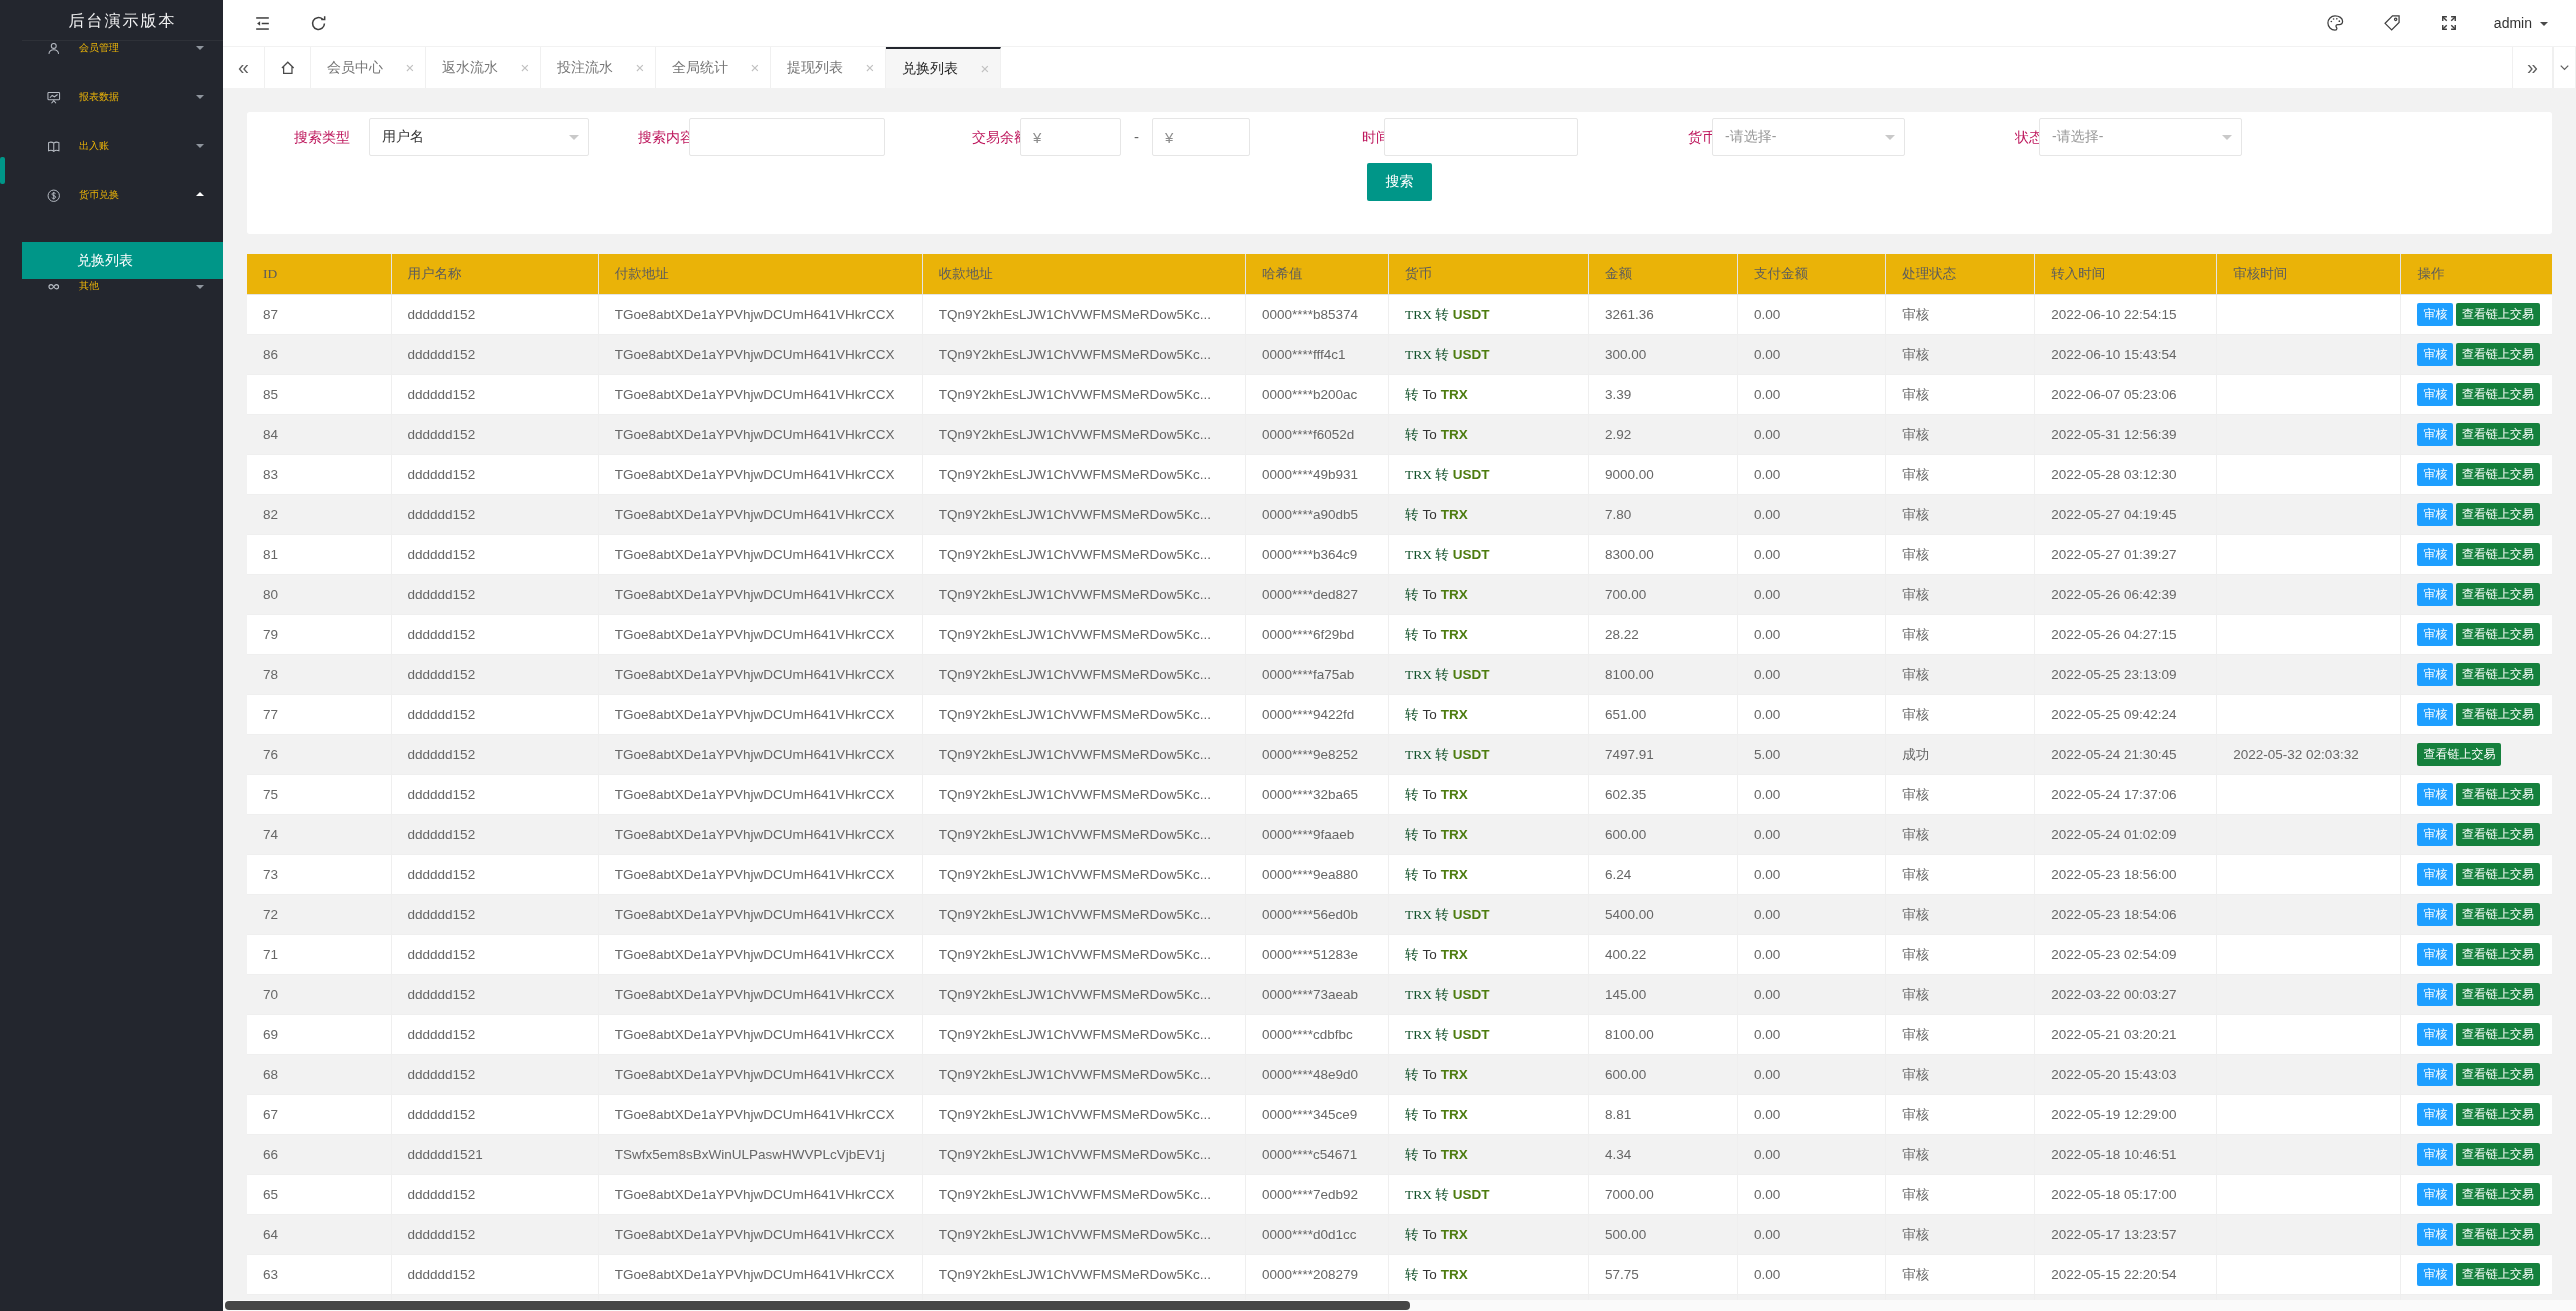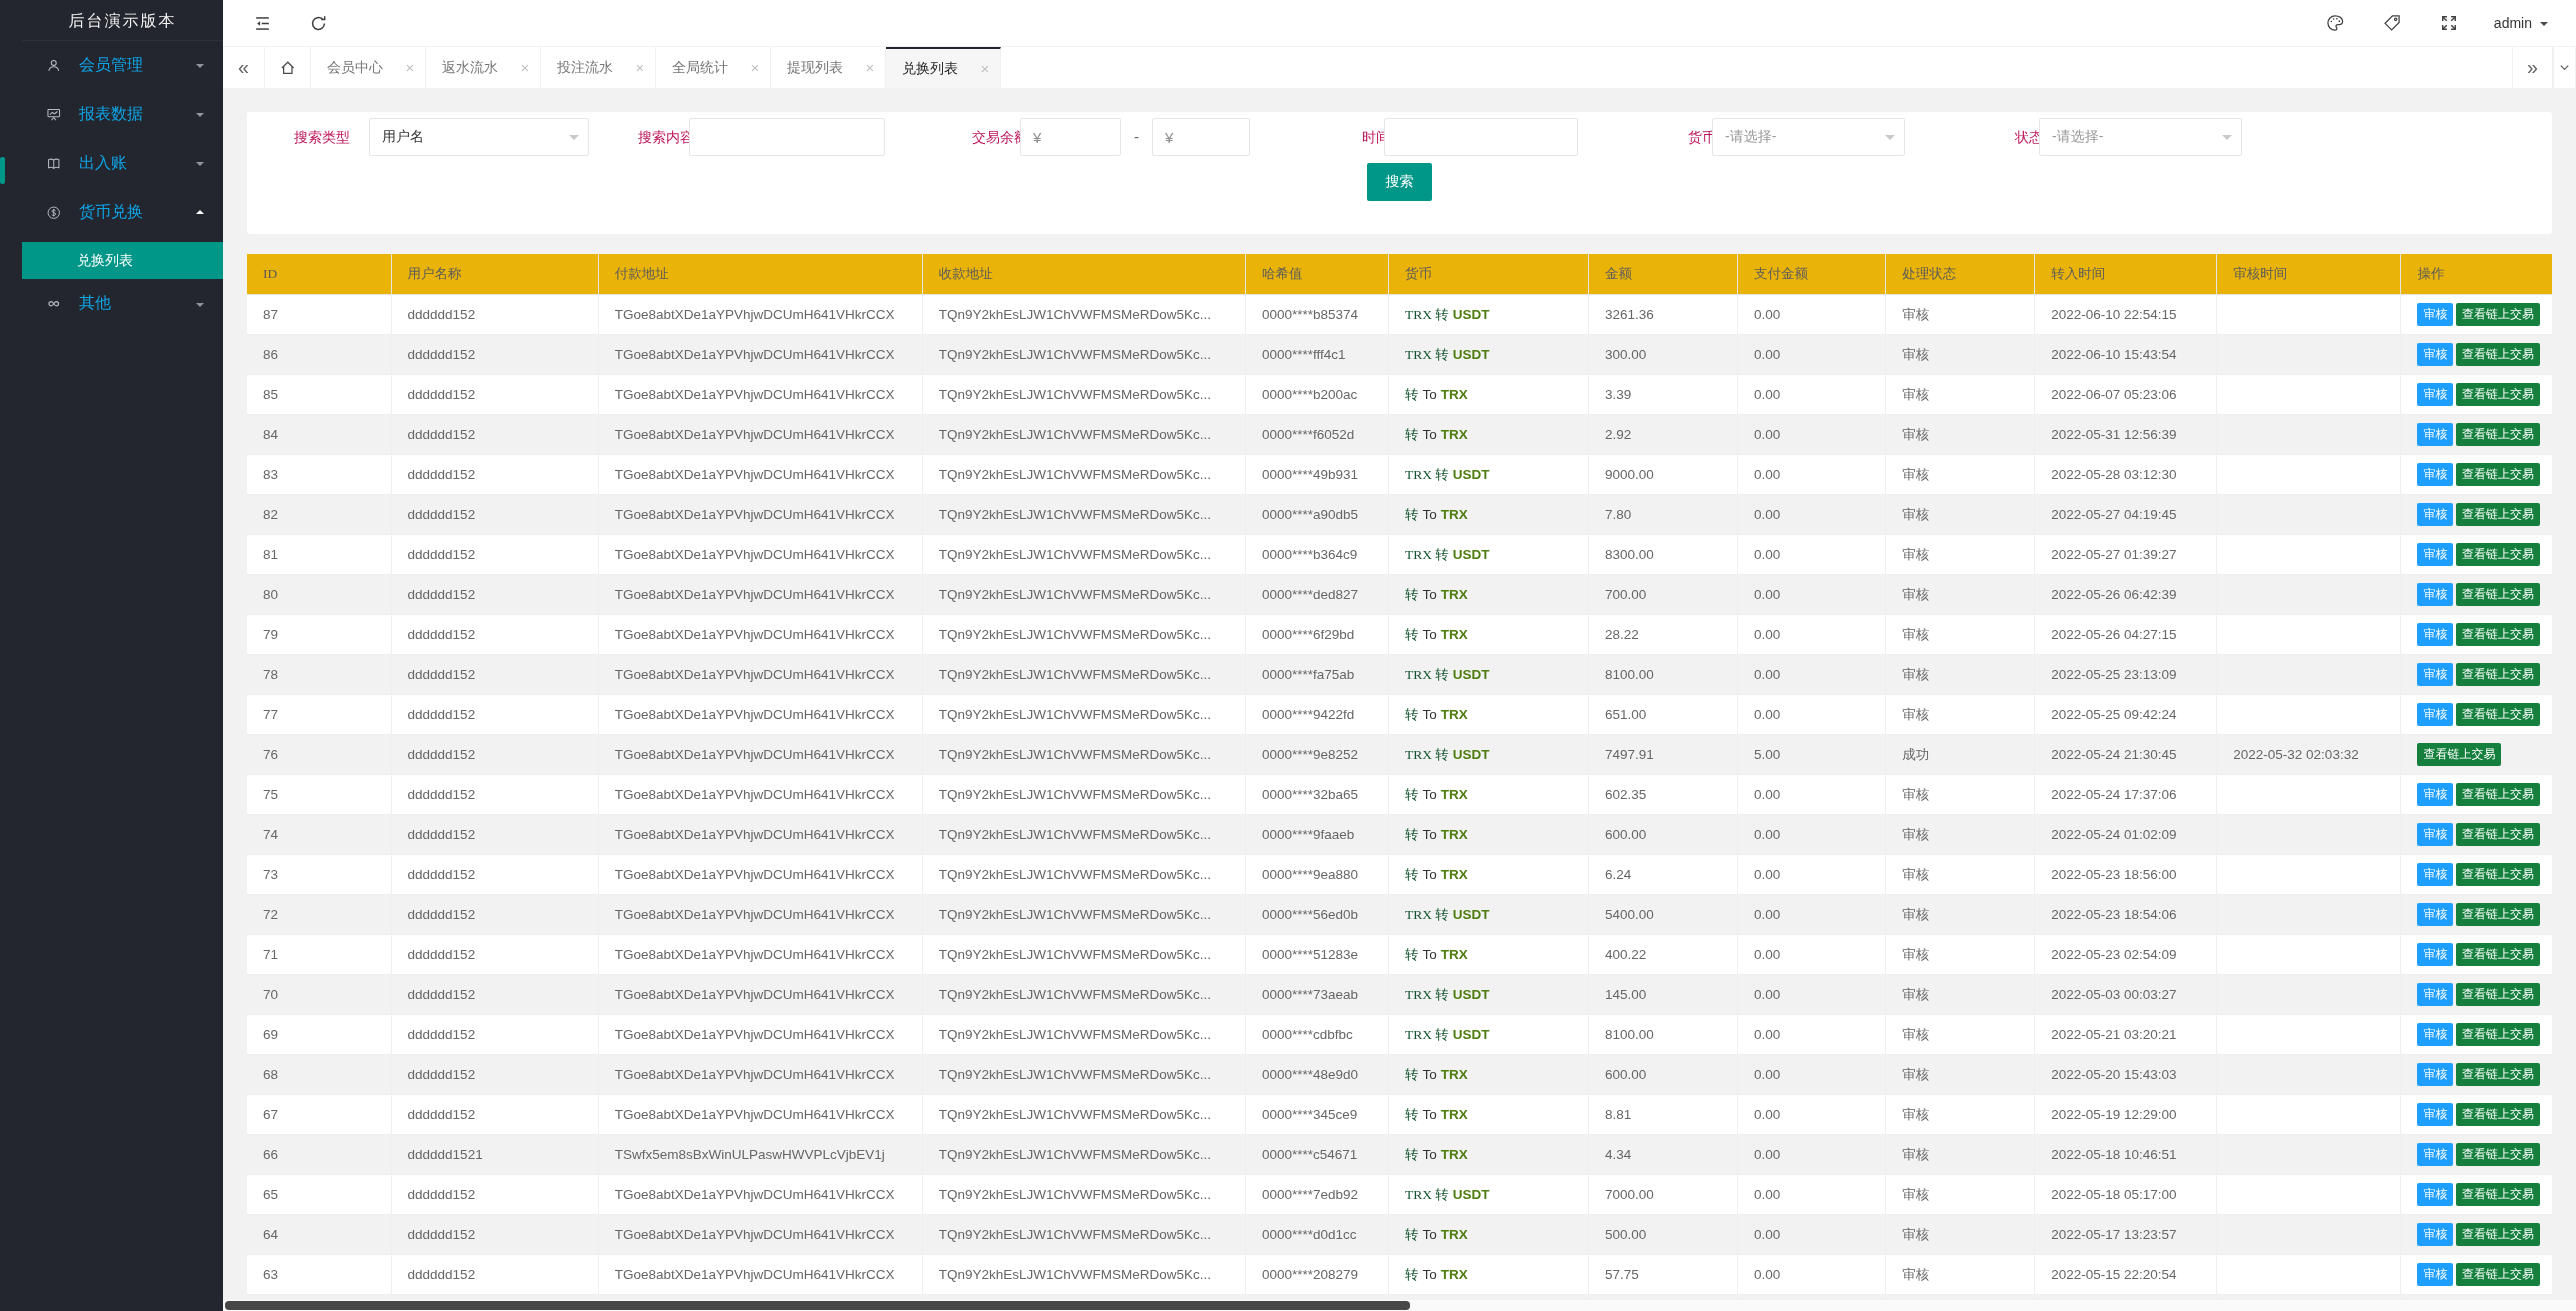--- a/index.html
+++ b/index.html
@@ -6,22 +6,22 @@
   html, body { width: 2576px; height: 1312px; overflow: hidden; }
   body { font-family: "Liberation Sans", "DejaVu Sans", sans-serif; background: #f2f2f2; }
   svg { display: block; width: 100%; height: 100%; }
 
   .app { display: flex; width: 100%; height: 100%; }
 
   
   .sidebar { flex: 0 0 223px; width: 223px; background: #23262e; position: relative; z-index: 5; padding-left: 22px; }
   .logo { height: 41px; line-height: 41px; text-align: center; color: #f2f2f3; font-size: 16px;
           letter-spacing: 2px; border-bottom: 0.7px solid rgba(255,255,255,0.05); }
-  .side-item { height: 49px; display: flex; align-items: center; padding: 0 19px 0 24px;
-               color: #0ea5e9; font-size: 16px; cursor: pointer; }
+  .side-item { height: 49px; display: flex; align-items: flex-start; padding: 0 19px 0 24px;
+               color: #eab308; font-size: 10px; cursor: pointer; }
   .side-icon { width: 15.5px; height: 15.5px; margin-right: 17.6px; color: #b7bcc4; flex: 0 0 15.5px; }
   .side-label { flex: 1; }
   .caret { width: 0; height: 0; border: 4.7px solid transparent; }
   .caret.down { border-top-color: #8f959d; margin-top: 5.4px; }
   .caret.up { border-bottom-color: #ffffff; margin-bottom: 5.4px; }
   .side-sub { height: 37px; margin-top: 5.4px; display: flex; align-items: center;
               padding-left: 55px; font-size: 14px; color: #cdd1d6; cursor: pointer; }
   .side-sub.active { background: #009688; color: #fff; }
   .side-scroll-indicator { position: absolute; left: 0; top: 157px; width: 4.7px; height: 27px;
               background: #009688; border-radius: 2px; }
@@ -582,21 +582,21 @@
               <tr>
                 <td>70</td>
                 <td>dddddd152</td>
                 <td>TGoe8abtXDe1aYPVhjwDCUmH641VHkrCCX</td>
                 <td>TQn9Y2khEsLJW1ChVWFMSMeRDow5Kc...</td>
                 <td>0000****73aeab</td>
                 <td><span class="cg">TRX 转</span><span class="cr">USDT</span></td>
                 <td>145.00</td>
                 <td>0.00</td>
                 <td>审核</td>
-                <td>2022-05-03 00:03:27</td>
+                <td>2022-03-22 00:03:27</td>
                 <td></td>
                 <td><button class="btn btn-audit">审核</button><button class="btn btn-view">查看链上交易</button></td>
               </tr>
               <tr>
                 <td>69</td>
                 <td>dddddd152</td>
                 <td>TGoe8abtXDe1aYPVhjwDCUmH641VHkrCCX</td>
                 <td>TQn9Y2khEsLJW1ChVWFMSMeRDow5Kc...</td>
                 <td>0000****cdbfbc</td>
                 <td><span class="cg">TRX 转</span><span class="cr">USDT</span></td>

